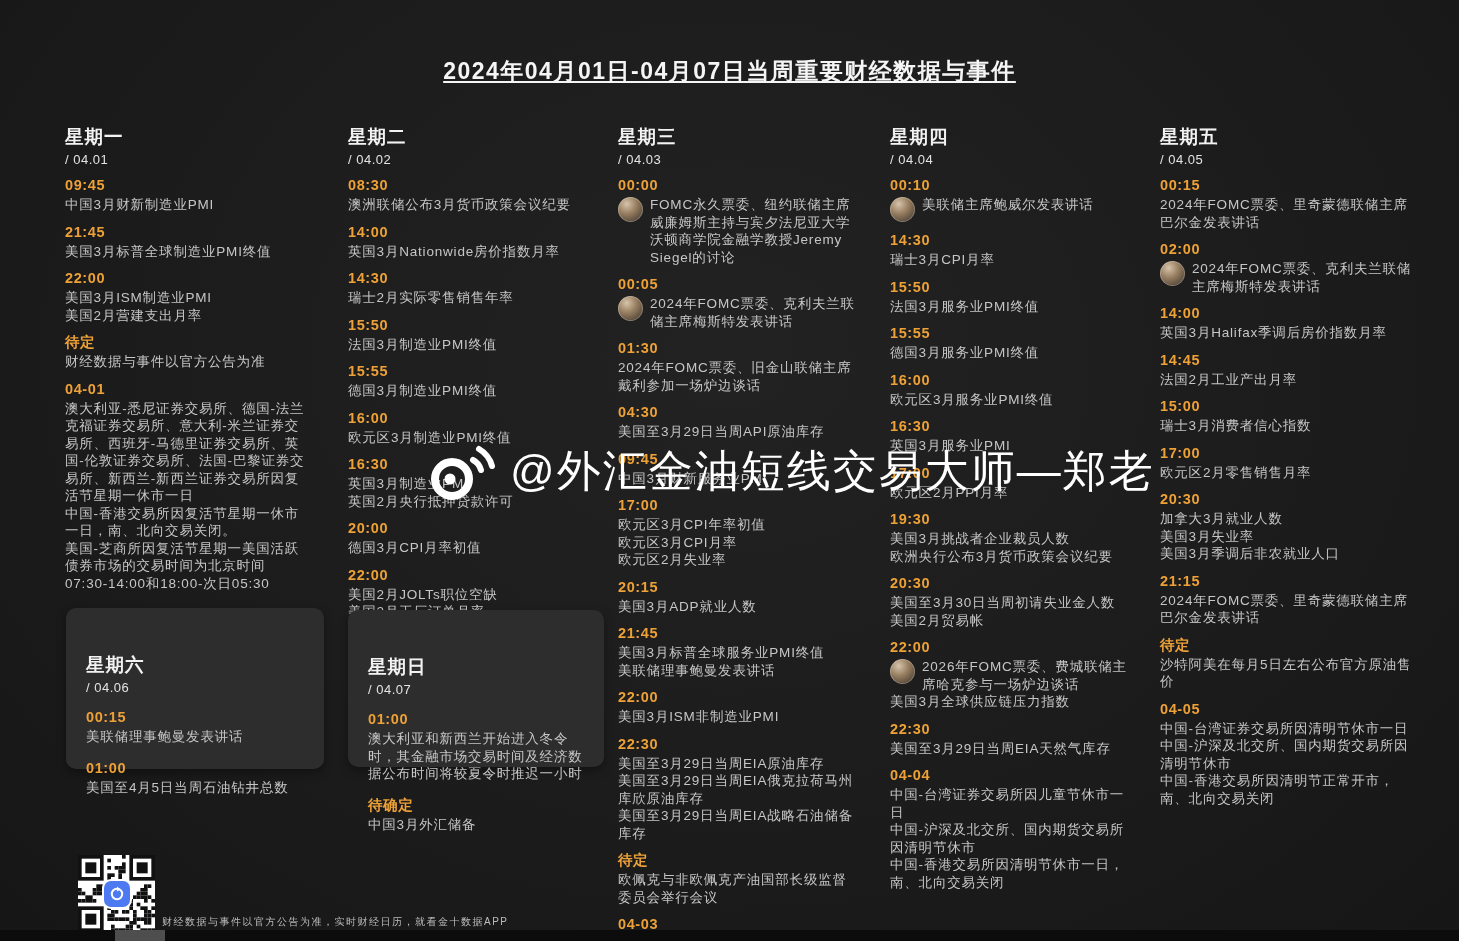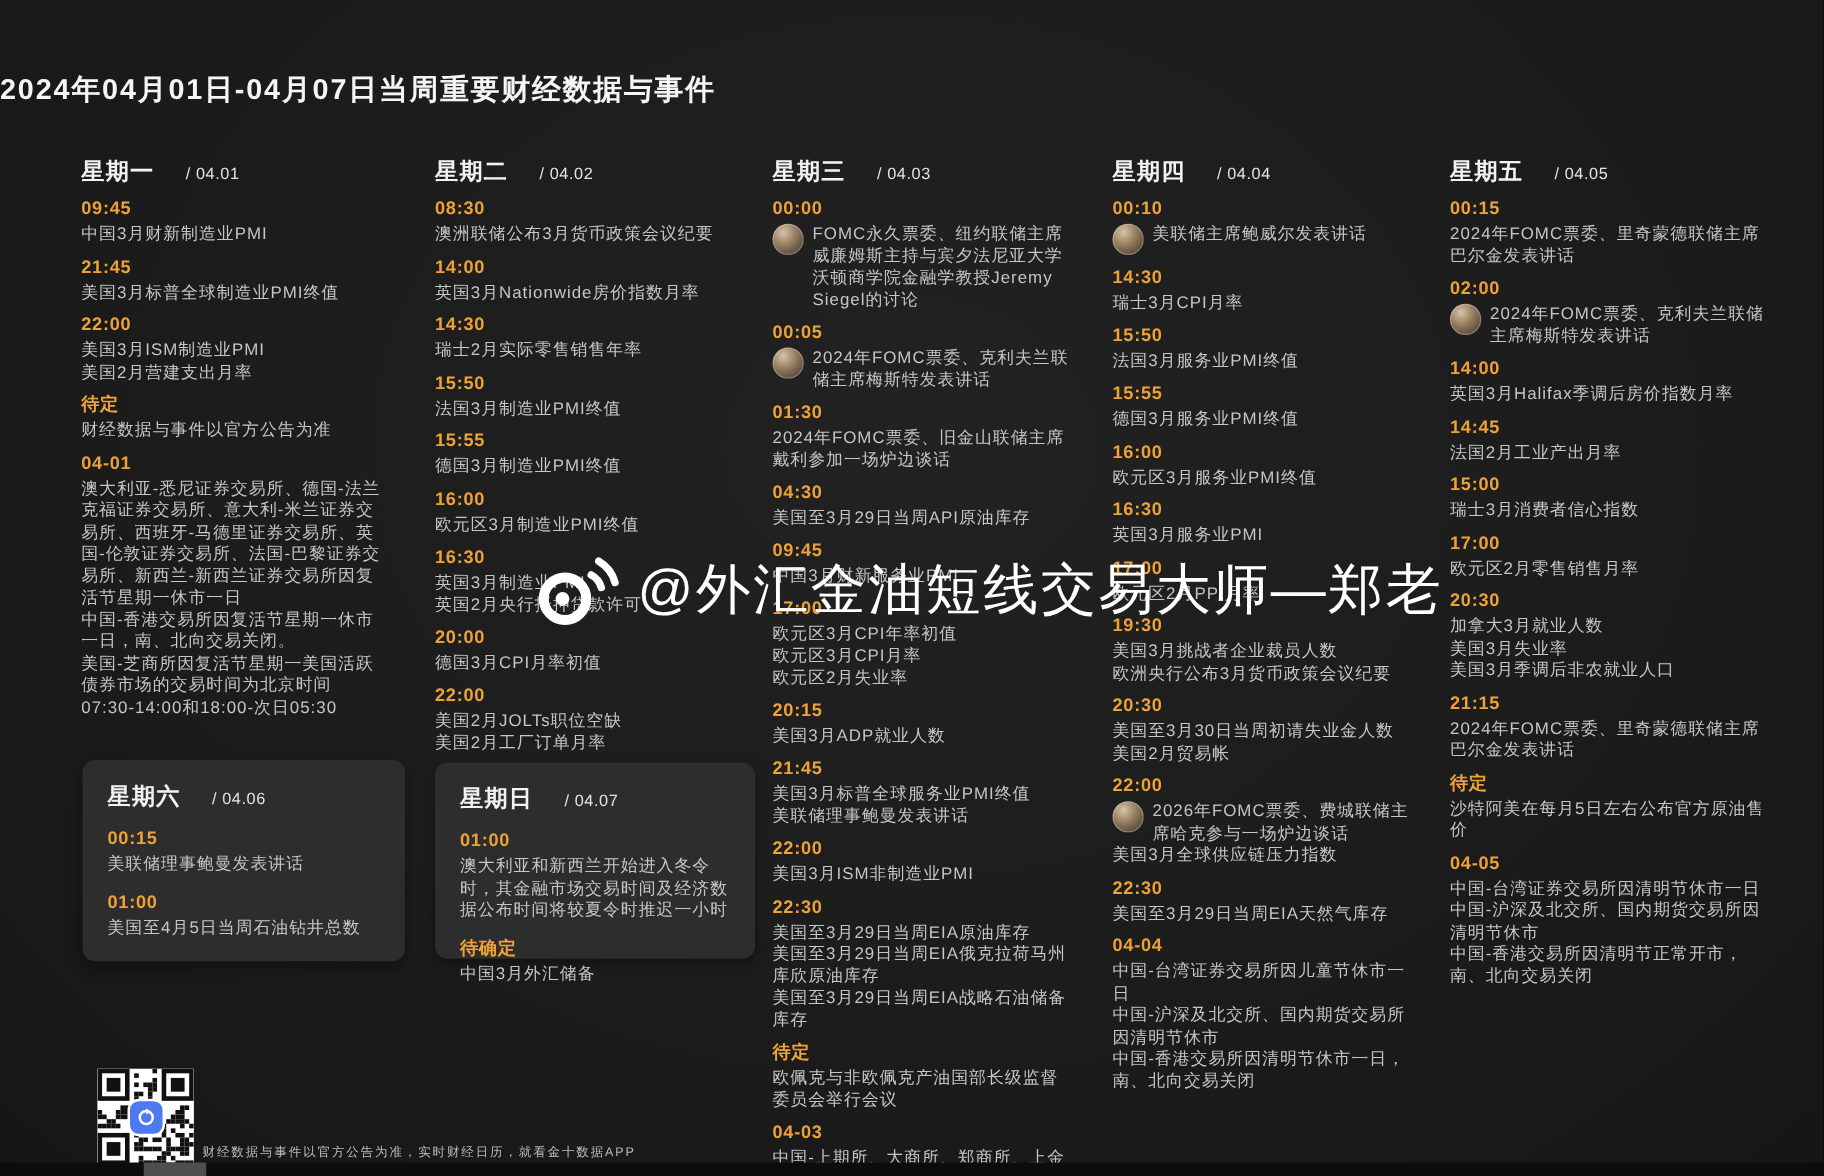--- a/index.html
+++ b/index.html
@@ -4,44 +4,44 @@
 <style>
   html,body{margin:0;padding:0;background:#000;}
   .page{
     position:relative;width:1459px;height:941px;overflow:hidden;
     background:radial-gradient(ellipse at 50% 38%, #222222 0%, #1c1c1c 55%, #161616 100%);
     font-family:"Liberation Sans","DejaVu Sans",sans-serif;
     -webkit-font-smoothing:antialiased;
   }
   .title{
     position:absolute;top:56px;left:0;width:100%;margin:0;
-    color:#f5f5f5;font-size:23px;font-weight:700;letter-spacing:1.5px;
+    text-align:center;color:#f5f5f5;font-size:23px;font-weight:700;letter-spacing:1.5px;text-decoration:underline;
   }
   .col{position:absolute;top:124px;width:242px;z-index:1;}
   .col.monday{left:65px}
   .col.tuesday{left:348px}
   .col.wednesday{left:618px}
   .col.thursday{left:890px}
   .col.friday{left:1160px;width:252px}
-  .day-header{display:flex;align-items:baseline;gap:25px;margin-bottom:5px;}
+  .day-header{display:flex;align-items:baseline;gap:3px;margin-bottom:5px;flex-direction:column;}
   .day-name{color:#f2f2f2;font-size:18.5px;font-weight:700;letter-spacing:1px;}
   .day-date{color:#e3e3e3;font-size:13px;letter-spacing:0.5px;}
   .entry{margin-top:9px;}
   .weekend-box .entry{margin-top:13px;}
   .entry-time{color:var(--accent,#EDA137);font-size:14.5px;font-weight:700;letter-spacing:0.6px;line-height:18px;margin-bottom:2px;}
   .entry-line{color:#c6c6c6;font-size:13.5px;line-height:17.5px;letter-spacing:0.8px;}
   .with-avatar{display:flex;gap:7px;align-items:flex-start;margin-top:2px;}
   .avatar{
     width:25px;height:25px;border-radius:50%;flex:0 0 25px;margin-top:1px;
     background:radial-gradient(circle at 35% 28%, #d7c4ab 0%, #9b8264 38%, #5d4e3e 75%, #38302a 100%);
     box-shadow:inset 0 0 0 1px rgba(255,255,255,0.25);
   }
   .weekend-box{
     position:absolute;background:#2d2d2d;border-radius:10px;z-index:1;
-    padding:16px 20px 18px 20px;box-sizing:border-box;
+    padding:44px 20px 18px 20px;box-sizing:border-box;
     box-shadow:0 4px 10px rgba(0,0,0,0.35);
   }
   #sat-box{left:66px;top:608px;width:258px;height:161px;}
   #sun-box{left:348px;top:610px;width:256px;height:157px;}
   .watermark{
     position:absolute;left:426px;top:442px;z-index:6;
     display:flex;align-items:center;gap:12px;white-space:nowrap;
     color:#ffffff;font-size:44px;font-weight:400;letter-spacing:2px;
   }
   .watermark svg{display:block;}

